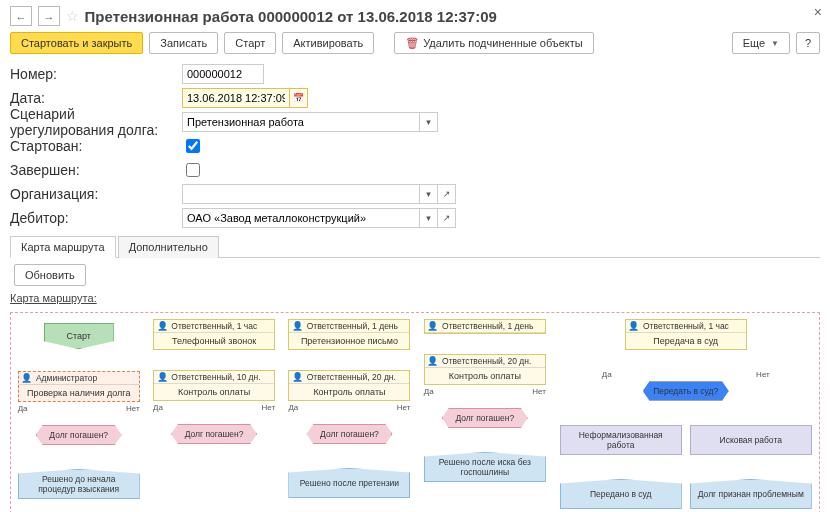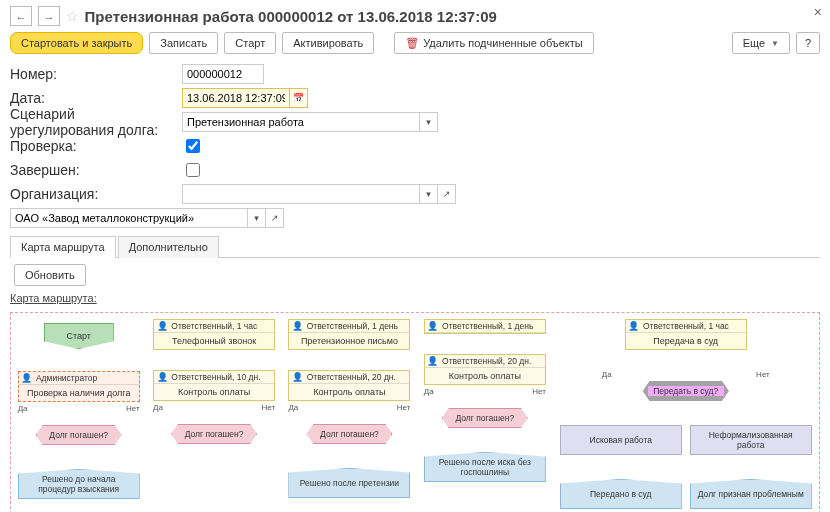--- a/index.html
+++ b/index.html
@@ -17,21 +17,21 @@
     font-size:11px; color:#555;
   }
   .star { color:#ccc; font-size:14px; }
   .close-x { position:absolute; top:4px; right:8px; font-size:14px; color:#666; cursor:pointer; }
   .title { font-size:15px; font-weight:bold; color:#444; }
   .toolbar { display:flex; gap:6px; align-items:center; margin-bottom:8px; }
   .btn {
     border:1px solid #bbb; background:#fff; padding:3px 10px; height:22px;
     cursor:pointer; border-radius:2px; font-size:11px; display:flex; align-items:center; gap:4px;
   }
-  .btn.primary { background:#ffdb4d; border-color:#e0b800;border-radius:7px; }
+  .btn.primary { background:#ffdb4d; border-color:#e0b800; }
   .btn .drop { font-size:8px; color:#666; margin-left:2px; }
   .form-row { display:flex; align-items:center; height:23px; margin-bottom:1px; }
   .form-label { width:172px; font-size:14px; color:#333; }
   .form-input {
     border:1px solid #ccc; height:20px; padding:0 4px; font-size:11px;
   }
   .input-group { display:flex; }
   .input-group .mini-btn {
     border:1px solid #ccc; border-left:none; width:18px; height:20px;
     display:flex; align-items:center; justify-content:center;
@@ -75,21 +75,21 @@
     width:70px; height:26px; background:#b8e0b8; border:1px solid #6fae6f;
     display:flex; align-items:center; justify-content:center; font-size:9px;
     clip-path: polygon(0 0,100% 0,100% 70%,50% 100%,0 70%);
     margin-top:4px;
   }
   .hex {
     width:86px; height:20px; display:flex; align-items:center; justify-content:center;
     font-size:8.5px; position:relative;
   }
   .hex.pink { background:#f5cfd8; border:1px solid #d890a0; }
-  .hex.yellow { background:#f0abfc; border:5px solid #a3a3a3; }
+  .hex.yellow { background:#3b82f6; border:1px solid #a3a3a3; }
   .hex::before, .hex::after { content:""; }
   .hex { clip-path: polygon(8% 0,92% 0,100% 50%,92% 100%,8% 100%,0 50%); }
   .penta {
     width:122px; height:30px; display:flex; align-items:center; justify-content:center;
     text-align:center; font-size:8.5px; padding:0 6px;
     clip-path: polygon(0 15%,50% 0,100% 15%,100% 100%,0 100%);
   }
   .penta.blue { background:#cfe4f2; border:1px solid #8ab8d8; }
   .card {
     width:122px; height:30px; background:#e0dff2; border:1px solid #b0aed0;
@@ -148,36 +148,37 @@
   </div>
 </div>
 <div class="form-row">
   <div class="form-label">Сценарий урегулирования долга:</div>
   <div class="input-group">
     <input class="form-input" style="width: 238px;" value="Претензионная работа">
     <div class="mini-btn">▾</div>
   </div>
 </div>
 <div class="form-row">
-  <div class="form-label">Проверка:</div>
+  <div class="form-label">Стартован:</div>
   <input type="checkbox" class="checkbox" checked="" style="">
 </div>
 <div class="form-row">
   <div class="form-label">Завершен:</div>
   <input type="checkbox" class="checkbox" style="">
 </div>
 <div class="form-row">
   <div class="form-label">Организация:</div>
   <div class="input-group">
     <input class="form-input" style="width: 238px;" value="">
     <div class="mini-btn">▾</div>
     <div class="mini-btn">↗</div>
   </div>
 </div>
 <div class="form-row">
+  <div class="form-label">Дебитор:</div>
   <div class="input-group">
     <input class="form-input" style="width: 238px;" value="ОАО «Завод металлоконструкций»">
     <div class="mini-btn">▾</div>
     <div class="mini-btn">↗</div>
   </div>
 </div>
 
 <div class="tabs">
   <div class="tab active">Карта маршрута</div>
   <div class="tab">Дополнительно</div>
@@ -292,22 +293,22 @@
       <div class="body">Передача в суд</div>
     </div>
     <div style="height:20px"></div>
     <div style="display:flex;justify-content:space-between;width:168px;font-size:8px;color:#555">
         <span>Да</span>
         <span>Нет</span>
       </div>
     <div class="hex yellow" style="margin-top:2px">Передать в суд?</div>
     <div style="height:24px"></div>
     <div class="split">
+      <div class="card">Неформализованная работа</div>
       <div class="card">Исковая работа</div>
-      <div class="card">Неформализованная работа</div>
     </div>
     <div style="height:24px"></div>
     <div class="split">
       <div class="penta blue">Передано в суд</div>
       <div class="penta blue">Долг признан проблемным</div>
     </div>
   </div>
 
 </div>
 

